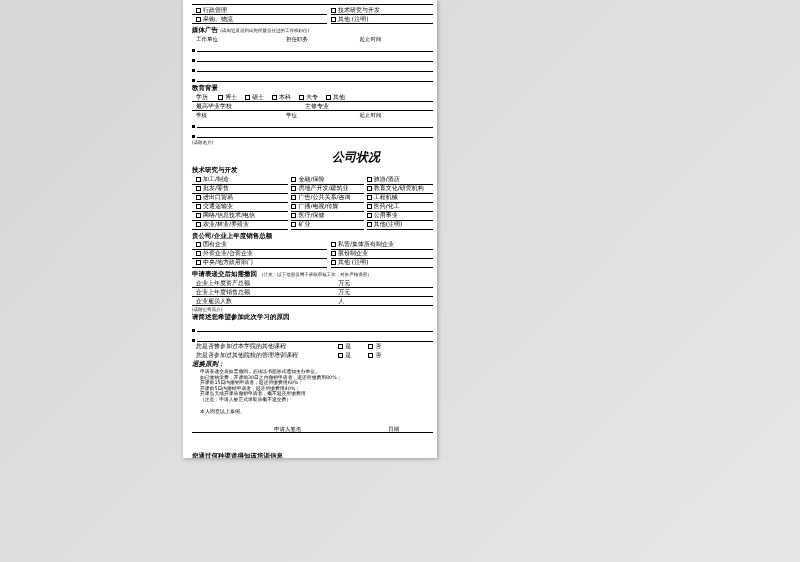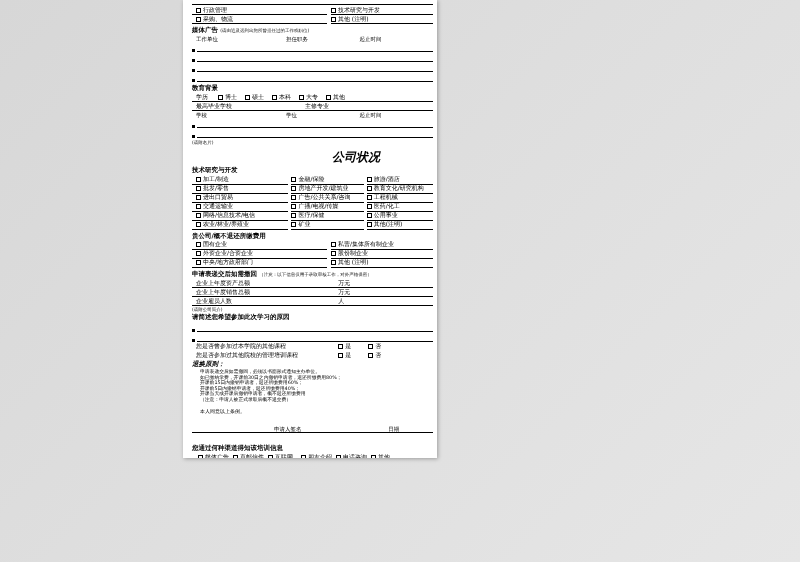--- a/index.html
+++ b/index.html
@@ -242,21 +242,21 @@
         <span class="cb"></span>
         <span>矿业</span>
       </div>
     <div class="cell cc">
         <span class="cb"></span>
         <span>其他(注明)</span>
       </div>
   </div>
 
   <div class="h">
-    <span>贵公司/概不退还所缴费用</span>
+    <span>贵公司/企业上年度销售总额</span>
   </div>
   <div class="row g2">
     <div class="cell c1">
         <span class="cb"></span>
         <span>国有企业</span>
       </div>
     <div class="cell c2">
         <span class="cb"></span>
         <span>私营/集体所有制企业</span>
       </div>
@@ -346,21 +346,21 @@
   <div class="agree">本人同意以上条例。</div>
 
   <div class="sigrow">
     <span class="sp1"></span>
     <span>申请人签名</span>
     <span class="sp2"></span>
     <span>日期</span>
     <span class="sp3"></span>
   </div>
 
-  <div class="h" style="margin-top:12px;">
+  <div class="h" style="margin-top:20px;">
     <span>您通过何种渠道得知该培训信息</span>
   </div>
   <div class="chanrow">
     <span class="chopt">
         <span class="cb"></span>
         <span>媒体广告</span>
       </span>
     <span class="chopt">
         <span class="cb"></span>
         <span>直邮信件</span>

